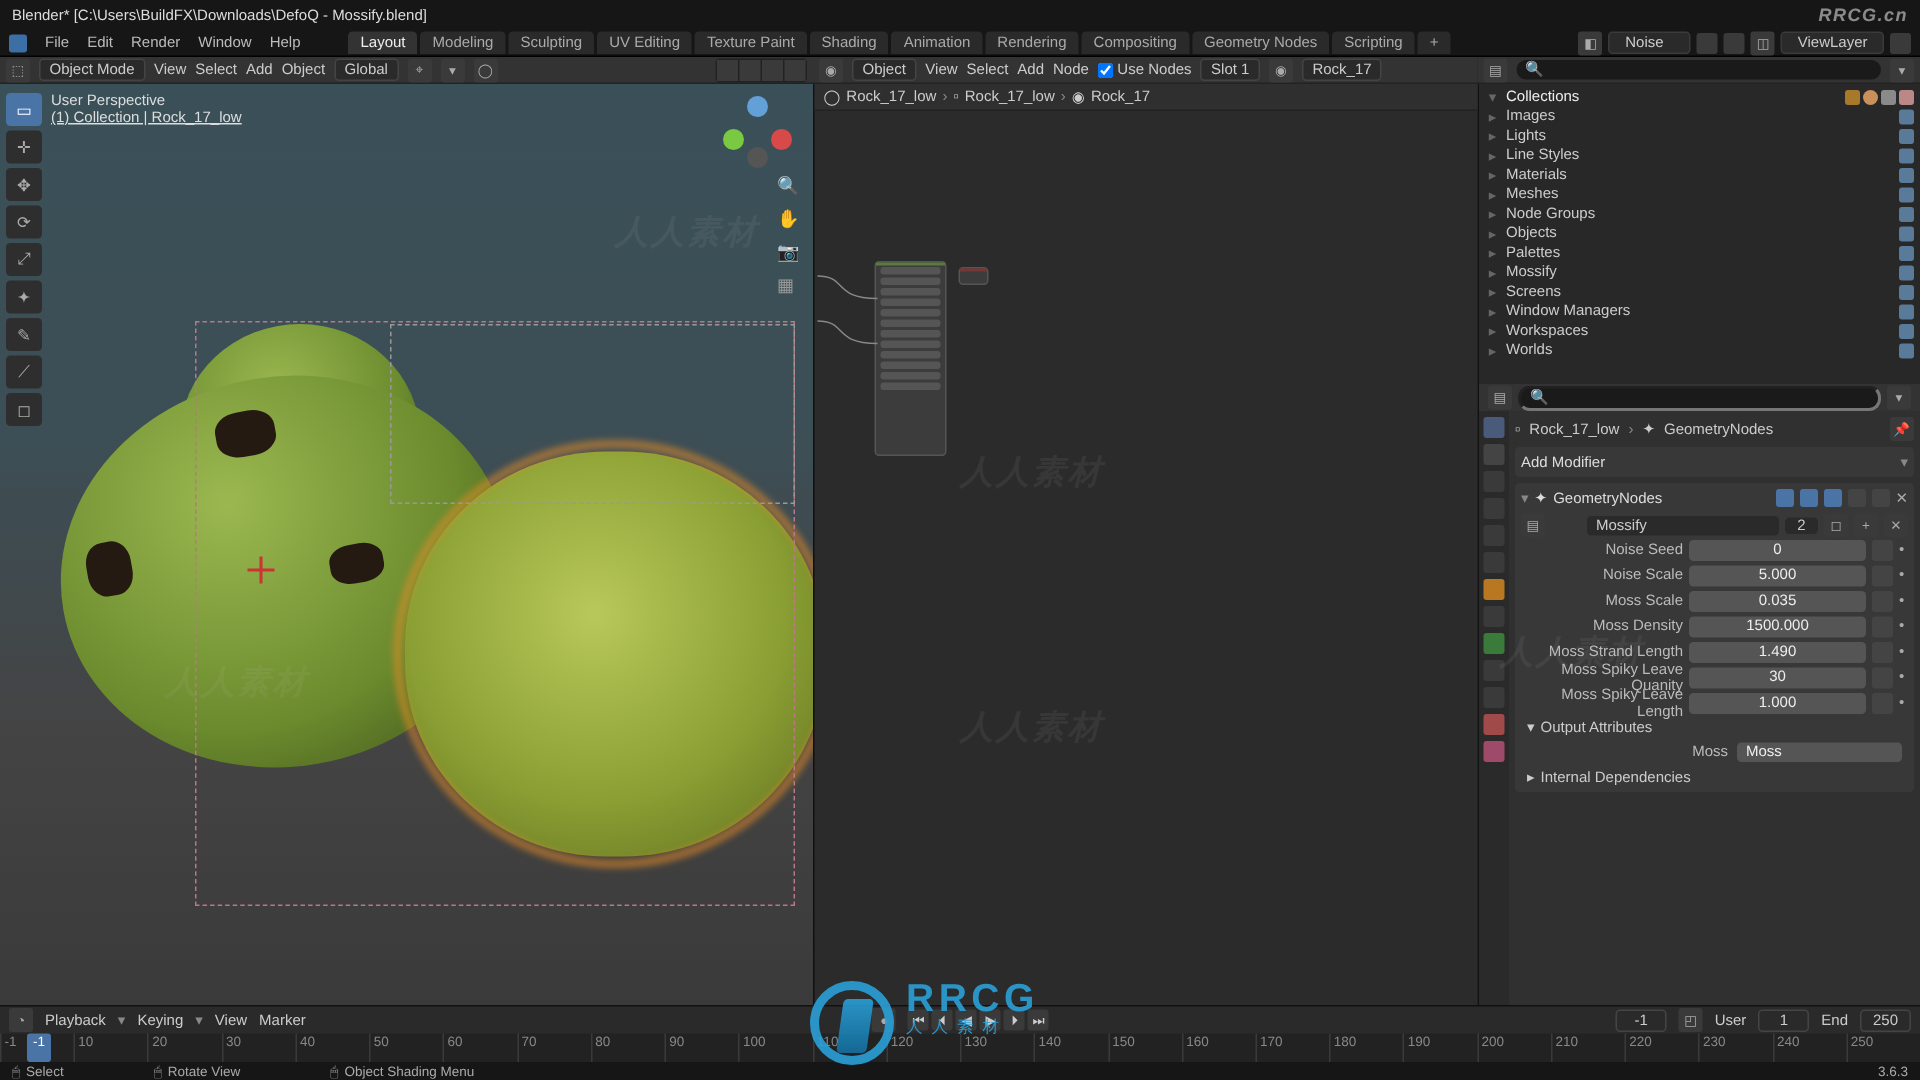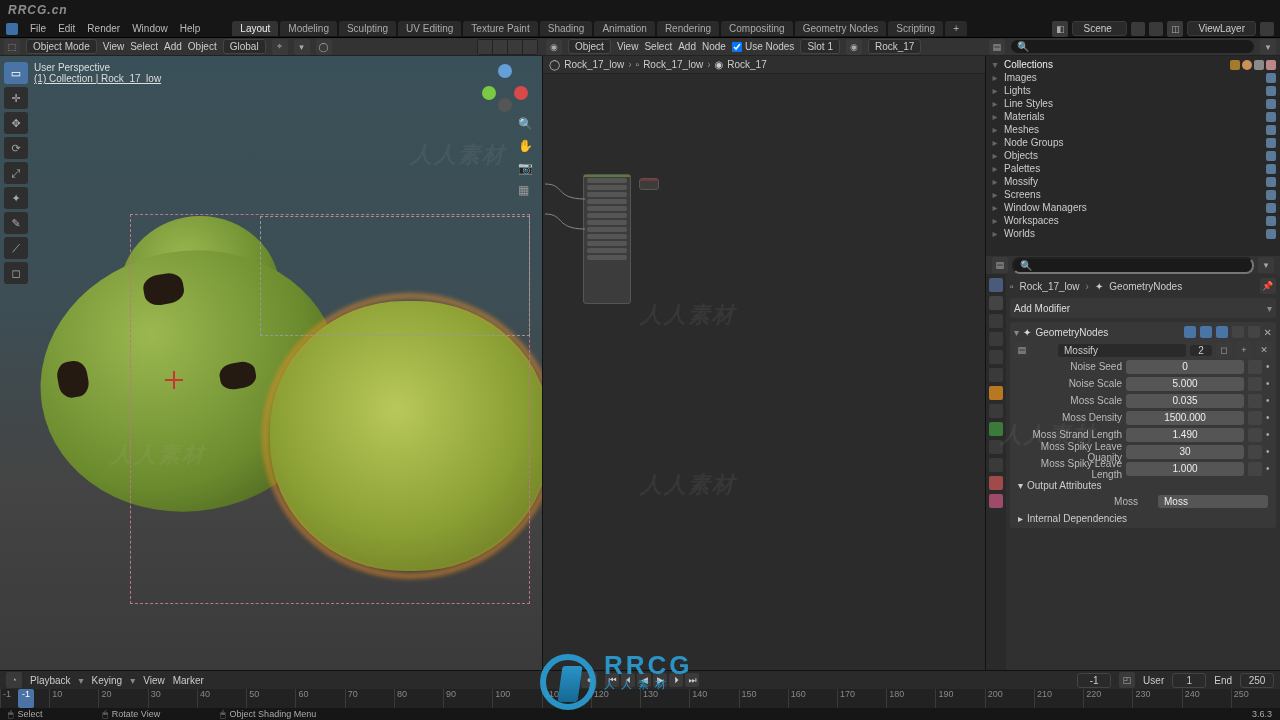--- a/index.html
+++ b/index.html
@@ -91,21 +91,21 @@
 .propbody .panel-head .tiny { width:12px; height:12px; background:#444; border-radius:2px; }
 .propbody .panel-head .tiny.on { background:#4a74a5; }
 .nodegroup-row { display:flex; align-items:center; gap:4px; height:16px; margin-top:2px; }
 .nodegroup-row .ngfield { flex:1; background:#2a2a2a; border-radius:3px; padding:1px 6px; font-size:10px;margin-left:24px; }
 .nodegroup-row .numbadge { width:22px; text-align:center; background:#2a2a2a; border-radius:3px; font-size:10px; }
 .paramrow { display:flex; align-items:center; height:17px; gap:4px; }
 .paramrow .plabel { width:108px; text-align:right; font-size:10px; color:#bbb; }
 .paramrow .pval { flex:1; background:#555; border-radius:3px; text-align:center; font-size:10px; color:#eee; height:14px; line-height:14px; }
 .paramrow .pico { width:14px; height:14px; background:#444; border-radius:2px; }
 .section-toggle { display:flex; align-items:center; gap:4px; font-size:10px; color:#ccc; height:16px; padding-left:4px; }
-.mossrow { display:flex; align-items:center; gap:20px; justify-content:flex-end; padding:2px 4px; }
+.mossrow { display:flex; align-items:center; gap:6px; justify-content:flex-end; padding:2px 4px; }
 .mossrow .mlabel { font-size:10px; color:#bbb; }
 .mossrow .mval { background:#555; border-radius:3px; padding:1px 6px; min-width:110px; font-size:10px; color:#eee; }
 
 
 .timeline { height:38px; background:#2a2a2a; border-top:1px solid #111; display:flex; flex-direction:column; }
 .tl-head { height:18px; display:flex; align-items:center; padding:0 6px; gap:8px; font-size:10px; }
 .tl-head .btnset { display:flex; gap:2px; margin-left:auto; }
 .tl-head .btnset .tb { width:14px; height:14px; background:#3a3a3a; border-radius:2px; display:flex; align-items:center; justify-content:center; font-size:9px; }
 .tl-head .framefield { background:#2a2a2a; border:1px solid #444; border-radius:3px; padding:1px 6px; font-size:10px; min-width:34px; text-align:center; }
 .tl-track { flex:1; position:relative; background:#222; }
@@ -127,20 +127,21 @@
 .bigmark .sub { font-size:11px; color:#2aa0d8; letter-spacing:6px; }
 .ghostmark { position:absolute; font-size:22px; font-weight:700; font-style:italic; color:rgba(200,200,200,0.08); letter-spacing:2px; pointer-events:none; }
 
 .toolbar-segment { display:flex; gap:1px; background:#222; border-radius:3px; padding:1px; }
 .toolbar-segment .seg { width:14px; height:14px; background:#3a3a3a; }
 </style>
 </head>
 <body>
 
 <div class="titlebar">
+  <div class="left">Blender* [C:\Users\BuildFX\Downloads\DefoQ - Mossify.blend]</div>
   <div class="right">
     <span class="watermark" style="position:static;">RRCG.cn</span>
   </div>
 </div>
 
 <div class="menubar">
   <span class="app-icon"></span>
   <span class="menu">File</span>
   <span class="menu">Edit</span>
   <span class="menu">Render</span>
@@ -155,21 +156,21 @@
     <span class="tab">Shading</span>
     <span class="tab">Animation</span>
     <span class="tab">Rendering</span>
     <span class="tab">Compositing</span>
     <span class="tab">Geometry Nodes</span>
     <span class="tab">Scripting</span>
     <span class="tab">+</span>
   </div>
   <div class="scene-select">
     <span class="icon-btn">◧</span>
-    <span class="field">Scene</span>
+    <span class="field">Noise</span>
     <span class="little-btn"></span>
     <span class="little-btn"></span>
     <span class="icon-btn">◫</span>
     <span class="field">ViewLayer</span>
     <span class="little-btn"></span>
   </div>
 </div>
 
 <div style="display:flex;">
   <div class="editor-header" style="width:542px;">

